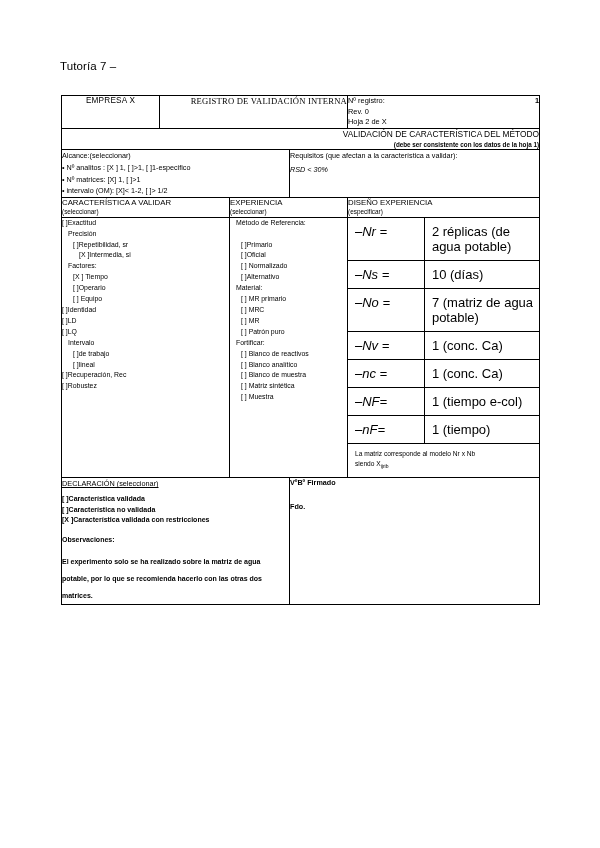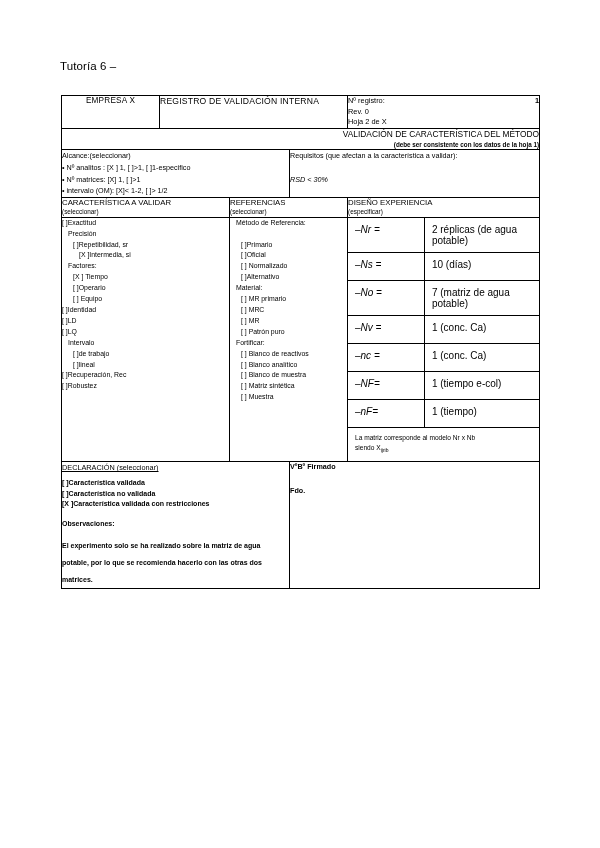--- a/index.html
+++ b/index.html
@@ -48,24 +48,25 @@
   }
 
   
   .hdr-empresa {
     text-align: center;
     font-size: 8.2px;
     padding-top: 13px;
     letter-spacing: .2px;
   }
   .hdr-main {
-    text-align: left;
+    text-align: right;
     font-size: 8.6px;
     padding-top: 14px;
     letter-spacing: .2px;
+    font-family: Liberation Serif, serif;
   }
   .hdr-reg {
     font-size: 7.4px;
     line-height: 1.42;
     padding: 5px 6px 6px 8px;
   }
   .hdr-reg .regline {
     display: flex;
     justify-content: space-between;
     align-items: flex-end;
@@ -91,21 +92,21 @@
     font-size: 7.2px;
     line-height: 1.62;
     padding: 6px 7px 7px 8px;
   }
   .alcance .ln { white-space: nowrap; }
   .requisitos {
     font-size: 7.2px;
     line-height: 1.6;
     padding: 6px 7px 7px 9px;
   }
-  .requisitos .rsd { margin-top: 12px; font-style: italic; }
+  .requisitos .rsd { margin-top: 2px; font-style: italic; }
   .requisitos .rsd i { font-style: italic; }
 
   
   .sect-head {
     font-size: 7.8px;
     line-height: 1.32;
     padding: 5px 6px 7px 8px;
   }
   .sect-head .sel {
     display: block;
@@ -124,21 +125,21 @@
   .checklist .ind2 { padding-left: 17px; }
   .checklist .ind3 { padding-left: 24px; }
   .checklist .grouplabel { padding-left: 6px; }
 
   
   .design-wrap { width: 100%; border-collapse: collapse; table-layout: fixed; }
   .design-wrap td {
     border: 0;
     border-right: 1px solid #000;
     border-bottom: 1px solid #000;
-    font-size: 10px;
+    font-size: 13px;
     padding: 6px 5px 6px 7px;
     vertical-align: top;
     height: 15px;
     margin-top: 18px;
   }
   .design-wrap td.val { border-right: 0; }
   .design-wrap tr.last td { border-bottom: 1px solid #000; }
   .design-lbl { font-style: italic; white-space: nowrap; }
   .design-note {
     font-size: 6.6px;
@@ -168,21 +169,21 @@
     padding: 22px 8px 8px 14px;
     font-weight: bold;
   }
   .firma .fdo { margin-top: 13px; }
 </style>
 </head>
 <body>
 
 <div class="page">
 
-  <div class="doc-title">Tutoría 6 –</div>
+  <div class="doc-title">Tutoría 7 –</div>
 
   <table class="form">
     <colgroup>
       <col style="width:98px">
       <col style="width:70px">
       <col style="width:60px">
       <col style="width:58px">
       <col style="width:91px">
       <col style="width:101px">
     </colgroup>
@@ -223,21 +224,21 @@
         </div>
       </td>
     </tr>
 
     <tr>
       <td colspan="2" class="sect-head">
         <span>CARACTERÍSTICA A VALIDAR</span>
         <span class="sel">(seleccionar)</span>
       </td>
       <td colspan="2" class="sect-head">
-        <span>REFERENCIAS</span>
+        <span>EXPERIENCIA</span>
         <span class="sel">(seleccionar)</span>
       </td>
       <td colspan="2" class="sect-head">
         <span>DISEÑO EXPERIENCIA</span>
         <span class="sel">(especificar)</span>
       </td>
     </tr>
 
     <tr>
       <td colspan="2" class="checklist" id="col-caracteristica">

